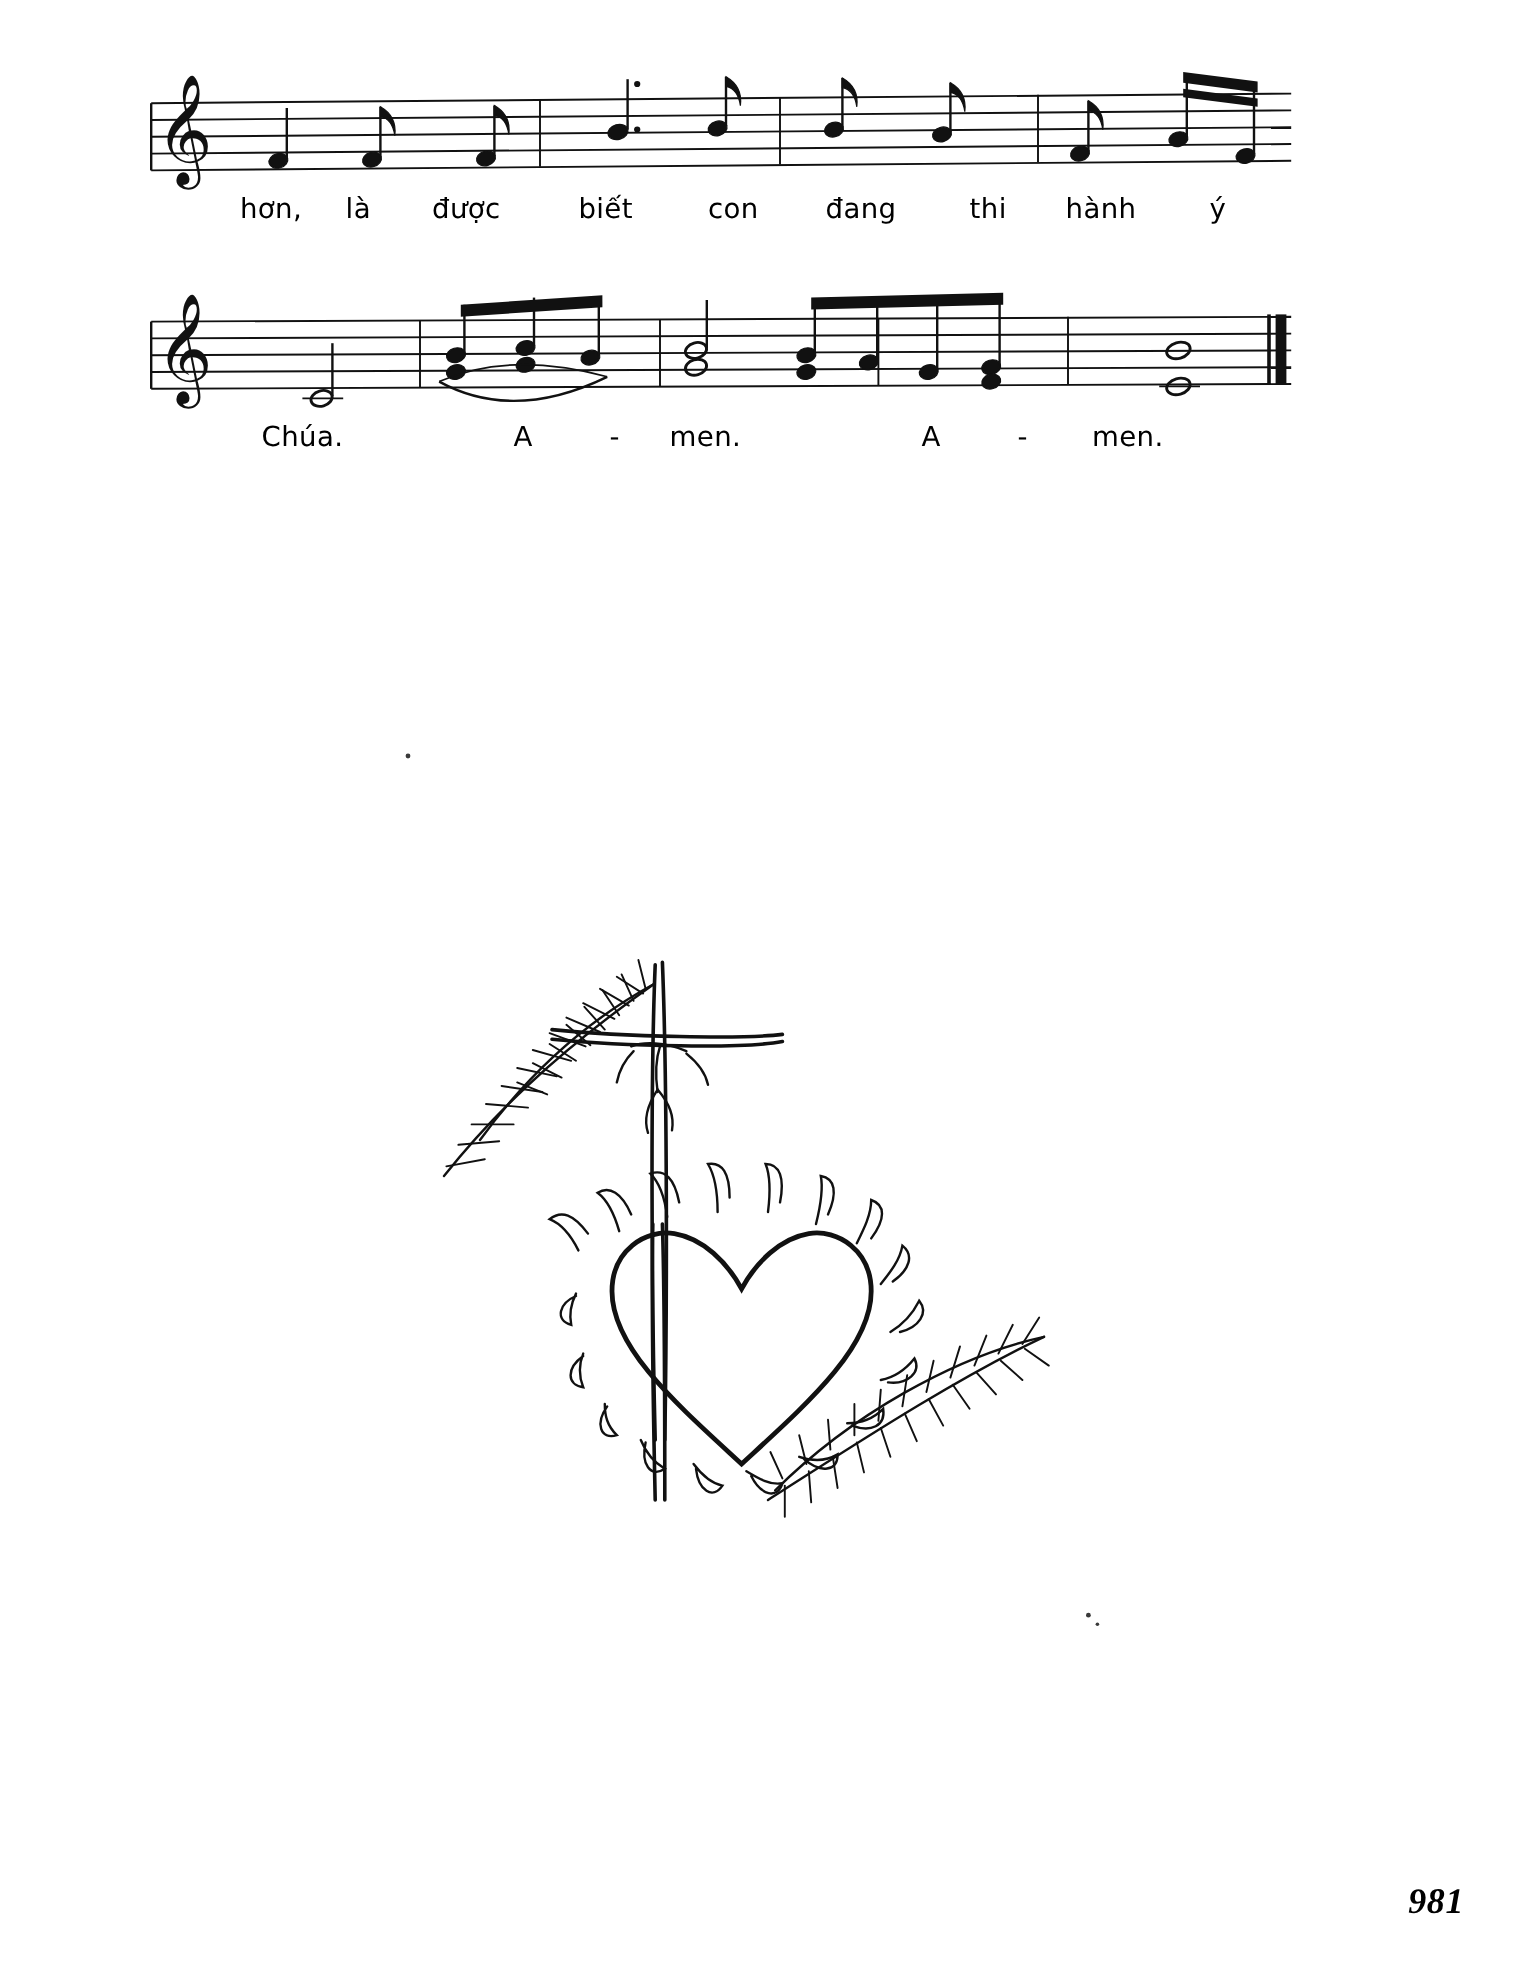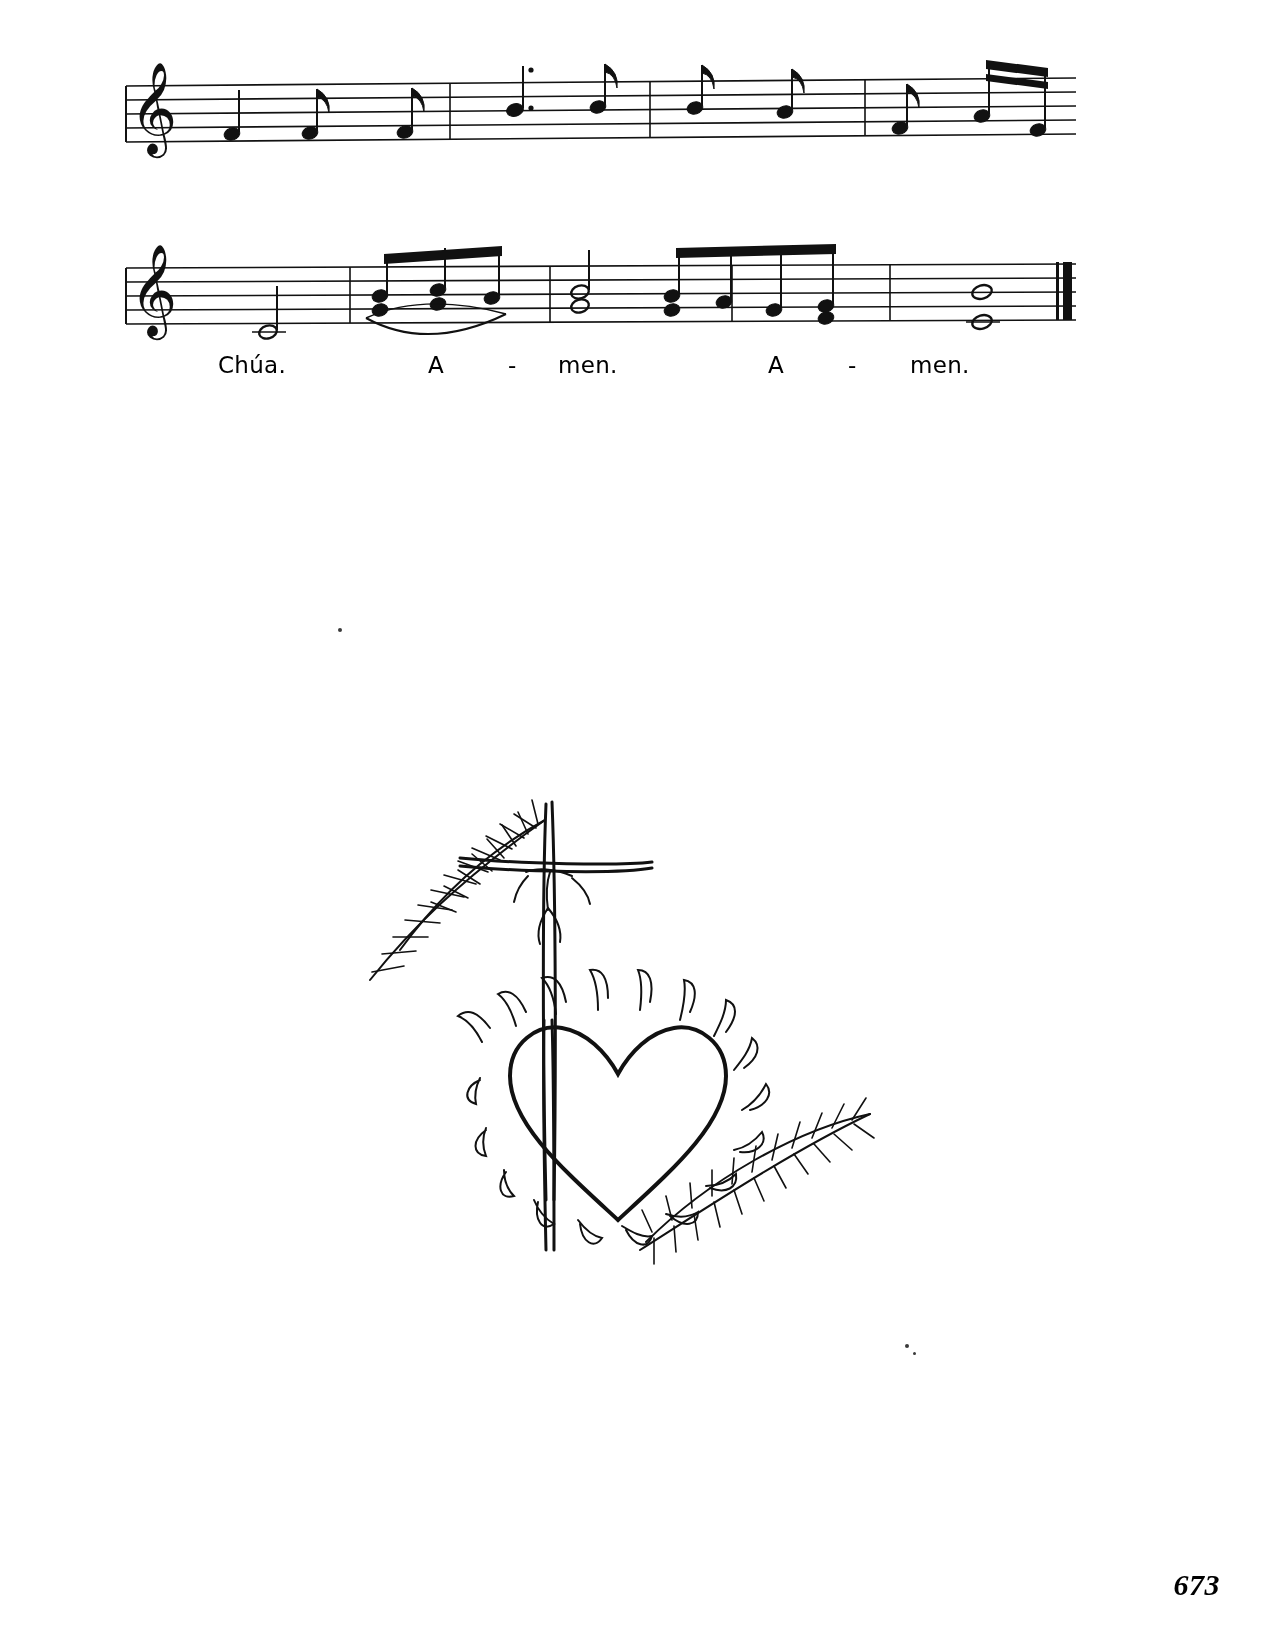--- a/index.html
+++ b/index.html
@@ -148,20 +148,31 @@
           <ellipse cx="862" cy="66" rx="8" ry="6" transform="rotate(-16 862 66)"></ellipse>
           <line x1="869" y1="64" x2="869" y2="12" stroke-width="2"></line>
           <ellipse cx="918" cy="80" rx="8" ry="6" transform="rotate(-16 918 80)"></ellipse>
           <line x1="925" y1="78" x2="925" y2="20" stroke-width="2"></line>
           <path d="M866 10 L928 18 L928 27 L866 19 Z" stroke="none"></path>
           <path d="M866 24 L928 32 L928 39 L866 31 Z" stroke="none"></path>
         </g>
       </svg>
     </div>
 
+    <div class="lyric-line">
+      <span class="lyric" style="left:80px">hơn,</span>
+      <span class="lyric" style="left:168px">là</span>
+      <span class="lyric" style="left:240px">được</span>
+      <span class="lyric" style="left:362px">biết</span>
+      <span class="lyric" style="left:470px">con</span>
+      <span class="lyric" style="left:568px">đang</span>
+      <span class="lyric" style="left:688px">thi</span>
+      <span class="lyric" style="left:768px">hành</span>
+      <span class="lyric" style="left:888px">ý</span>
+    </div>
   </div>
 
   <div class="system" id="system-2">
     <div class="staff">
       <svg width="960" height="110" viewBox="0 0 960 110">
         <g stroke="#111" stroke-width="1.6" fill="none">
           <line x1="6" y1="28" x2="956" y2="24"></line>
           <line x1="6" y1="42" x2="956" y2="38"></line>
           <line x1="6" y1="56" x2="956" y2="52"></line>
           <line x1="6" y1="70" x2="956" y2="66"></line>
@@ -352,14 +363,14 @@
               <path d="M374 422 l6 25"></path>
             <path d="M354 434 l4 26"></path>
               <path d="M334 446 l2 26"></path>
             <path d="M314 458 l0 26"></path>
           </g>
         </g>
       </g>
     </svg>
   </div>
 
-  <div id="page-number">673</div>
+  <div id="page-number">981</div>
 </div>
 
 </body></html>

